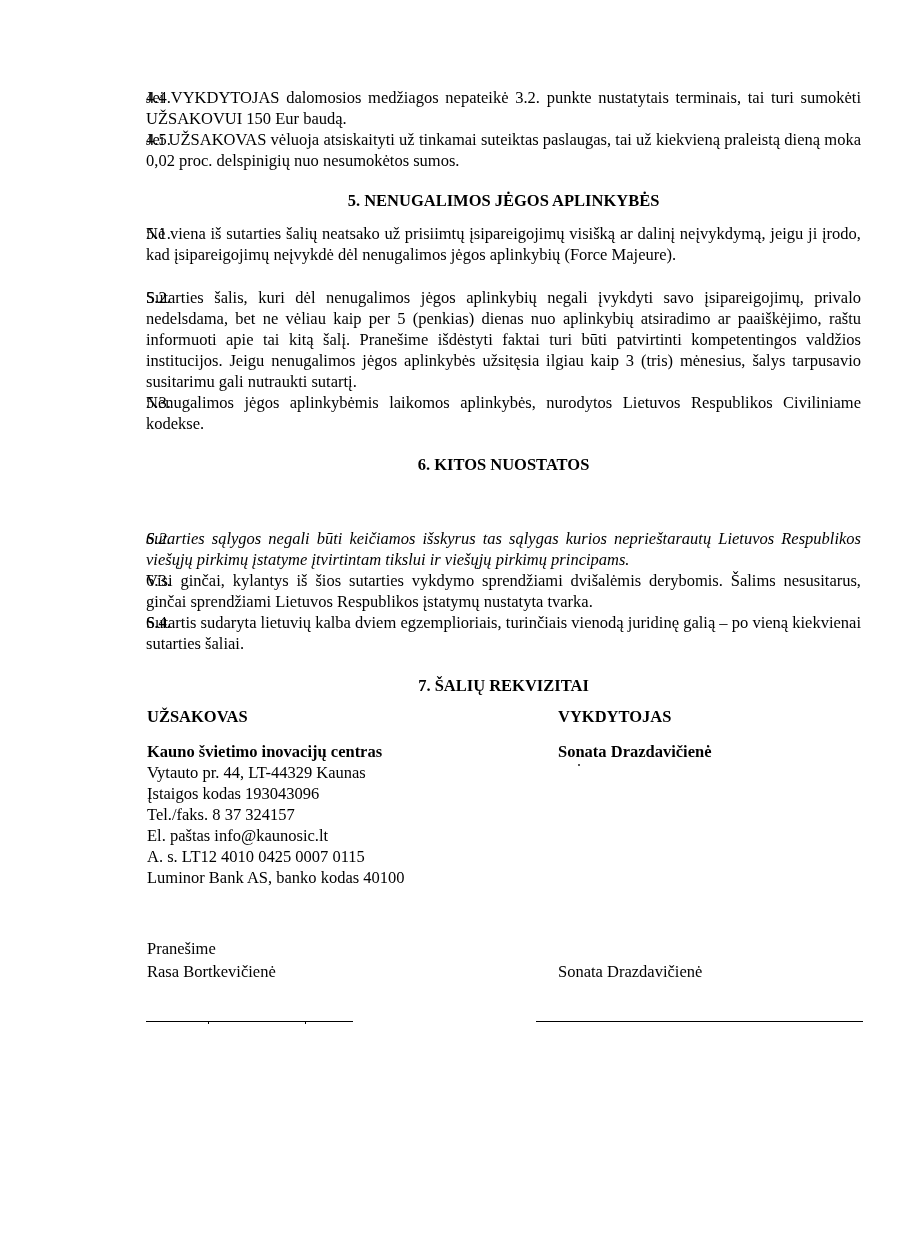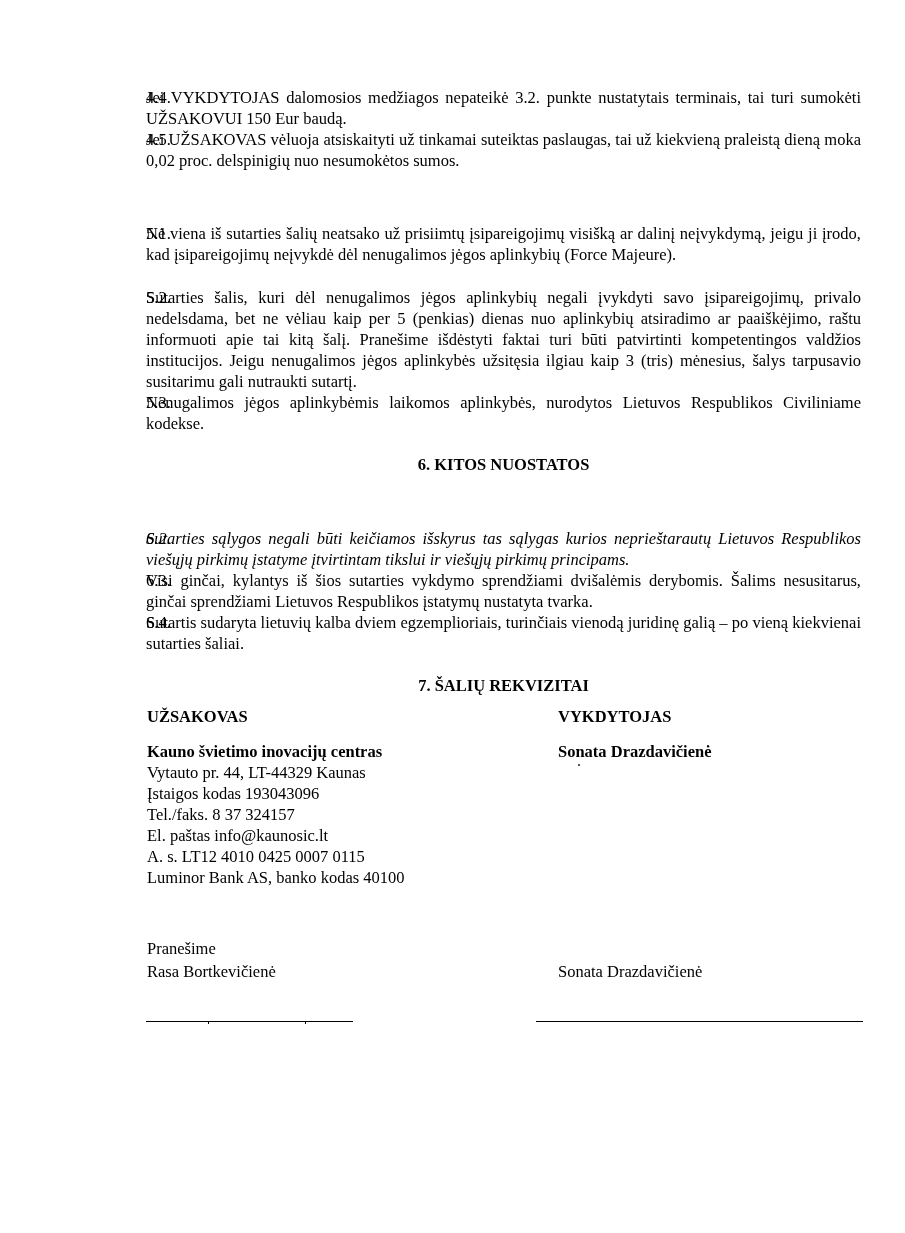--- a/index.html
+++ b/index.html
@@ -26,20 +26,21 @@
 
   <div class="item" style="top:87px;">
     <span class="num">4.4.</span>
     <div class="txt">Jei VYKDYTOJAS dalomosios medžiagos nepateikė 3.2. punkte nustatytais terminais, tai turi sumokėti UŽSAKOVUI 150 Eur baudą.</div>
   </div>
   <div class="item" style="top:129px;">
     <span class="num">4.5.</span>
     <div class="txt">Jei UŽSAKOVAS vėluoja atsiskaityti už tinkamai suteiktas paslaugas, tai už kiekvieną praleistą dieną moka 0,02 proc. delspinigių nuo nesumokėtos sumos.</div>
   </div>
 
+  <div class="heading" style="top:190px;">5. NENUGALIMOS JĖGOS APLINKYBĖS</div>
   <div class="item" style="top:223px;">
     <span class="num">5.1.</span>
     <div class="txt">Nė viena iš sutarties šalių neatsako už prisiimtų įsipareigojimų visišką ar dalinį neįvykdymą, jeigu ji įrodo, kad įsipareigojimų neįvykdė dėl nenugalimos jėgos aplinkybių (Force Majeure).</div>
   </div>
   <div class="item" style="top:287px;">
     <span class="num">5.2.</span>
     <div class="txt">Sutarties šalis, kuri dėl nenugalimos jėgos aplinkybių negali įvykdyti savo įsipareigojimų, privalo nedelsdama, bet ne vėliau kaip per 5 (penkias) dienas nuo aplinkybių atsiradimo ar paaiškėjimo, raštu informuoti apie tai kitą šalį. Pranešime išdėstyti faktai turi būti patvirtinti kompetentingos valdžios institucijos. Jeigu nenugalimos jėgos aplinkybės užsitęsia ilgiau kaip 3 (tris) mėnesius, šalys tarpusavio susitarimu gali nutraukti sutartį.</div>
   </div>
   <div class="item" style="top:392px;">
     <span class="num">5.3.</span>

